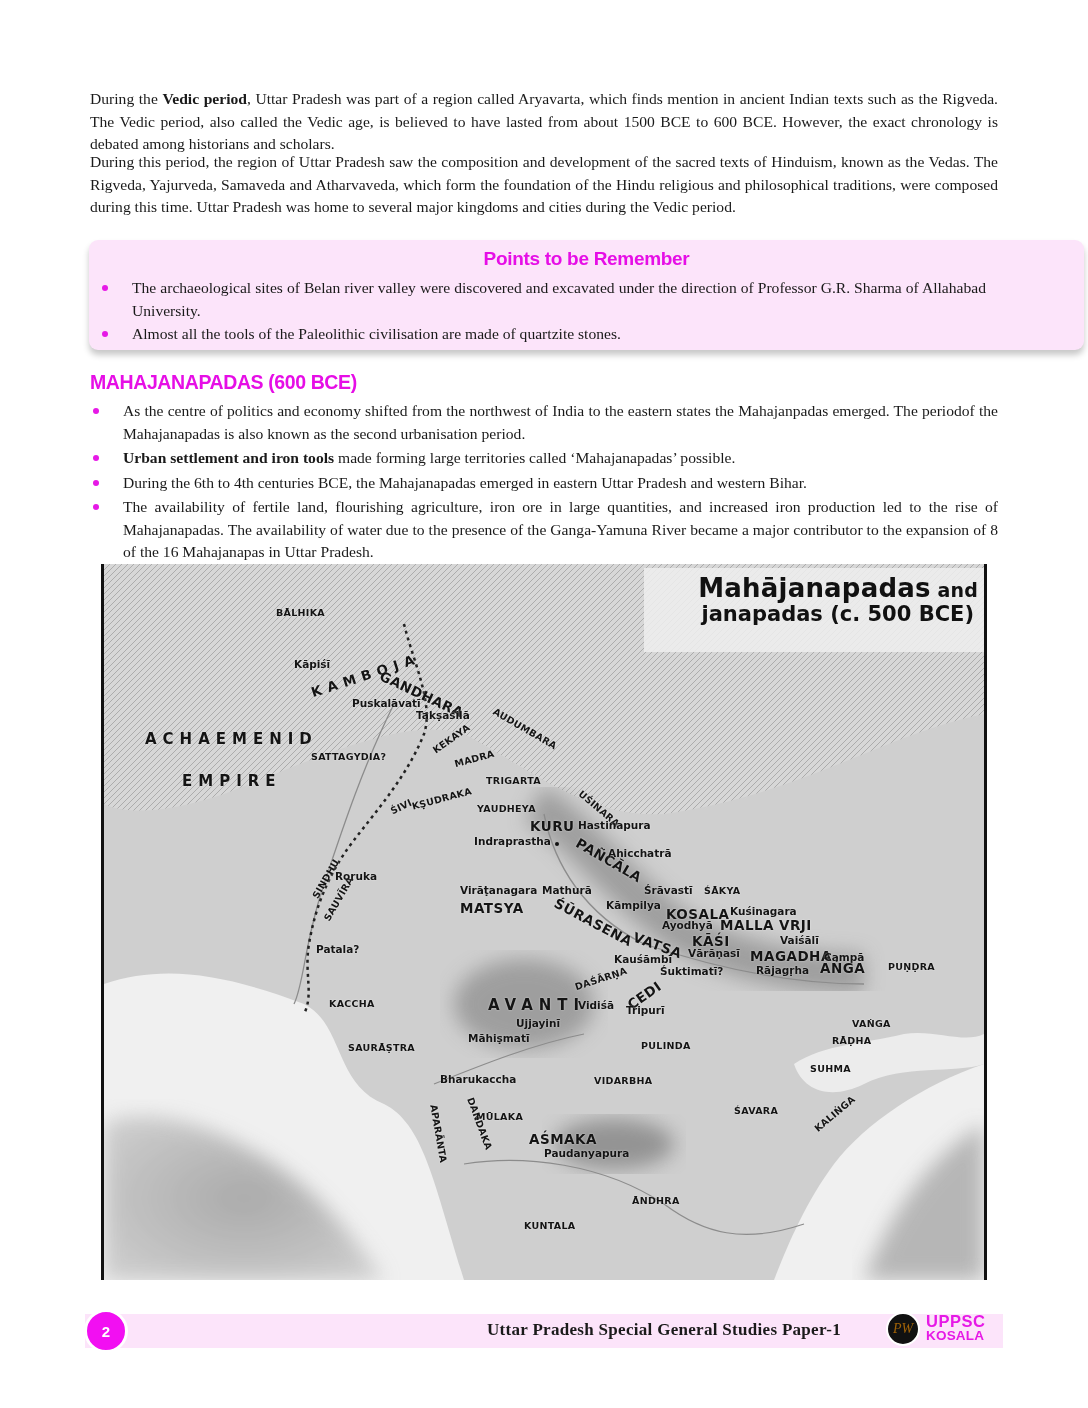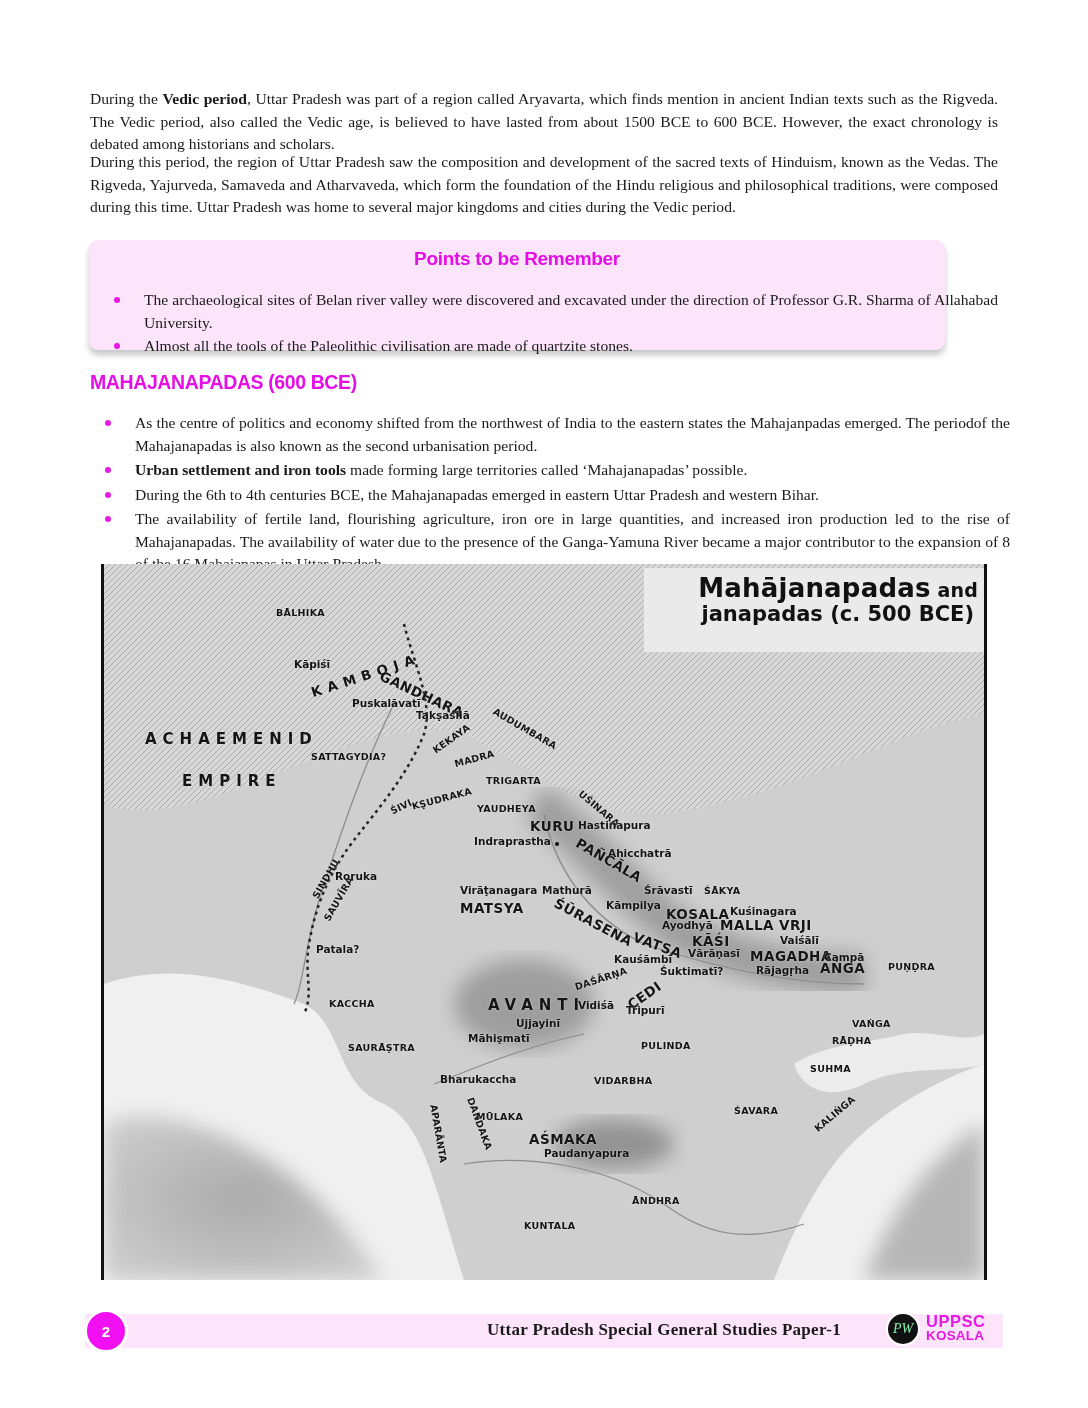--- a/index.html
+++ b/index.html
@@ -3,27 +3,27 @@
 <meta charset="utf-8">
 <style>
   html, body { margin: 0; padding: 0; background: #ffffff; }
   body { width: 1088px; height: 1408px; position: relative; overflow: hidden;
          font-family: "Liberation Serif", "DejaVu Serif", serif; color: #1a1a1a; }
 
   .para { position: absolute; left: 90px; width: 908px; font-size: 15.6px; line-height: 22.5px;
           text-align: justify; margin: 0; }
   .para b { font-weight: bold; }
 
-  .points-box { position: absolute; left: 89px; top: 240px; width: 856px; height: 110px;
+  .points-box { position: absolute; left: 89px; top: 240px; width: 995px; height: 110px;
                 background: #fce4fa; border-radius: 9px;
                 box-shadow: 0 5px 6px rgba(0,0,0,0.22); }
   .points-title { position: absolute; top: 8px; left: 0; width: 100%; text-align: center;
                   font-family: "Liberation Sans", "DejaVu Sans", sans-serif; font-weight: bold;
                   font-size: 19px; color: #e60ee6; letter-spacing: -0.3px; }
-  .bullet-list { list-style: none; margin: 12px; padding: 0; }
+  .bullet-list { list-style: none; margin: 0; padding: 0; }
   .bullet-list li { position: relative; padding-left: 33px; font-size: 15.6px; line-height: 22.5px;
                     text-align: justify; margin-bottom: 1px; }
   .bullet-list li .dot { position: absolute; left: 3px; top: 8px; width: 6px; height: 6px;
                          border-radius: 50%; background: #e619e6; }
   .points-box .bullet-list { position: absolute; top: 37px; left: 10px; width: 887px; }
 
   .section-heading { position: absolute; left: 90px; top: 371px; margin: 0;
                      font-family: "Liberation Sans", "DejaVu Sans", sans-serif; font-weight: bold;
                      font-size: 19.5px; color: #e60ee6; letter-spacing: -0.4px; }
   .maha-list { position: absolute; left: 90px; top: 400px; width: 908px; }
@@ -53,21 +53,21 @@
   .footer-band { position: absolute; left: 85px; top: 1314px; width: 918px; height: 34px;
                  background: #fce4fa; }
   .page-num { position: absolute; left: 84px; top: 1309px; width: 44px; height: 44px; border-radius: 50%;
               background: #f20ff2; border: 3px solid #fff; box-sizing: border-box;
               color: #fff; font-family: "Liberation Sans", sans-serif; font-weight: bold; font-size: 15px;
               display: flex; align-items: center; justify-content: center; }
   .footer-title { position: absolute; right: 205px; top: 1320px; font-family: "Liberation Serif", serif;
                   font-weight: bold; font-size: 17px; color: #1a1a1a; letter-spacing: 0.3px; }
   .footer-title { right: auto; left: 487px; }
   .logo-circle { position: absolute; left: 886px; top: 1312px; width: 34px; height: 34px; border-radius: 50%;
-                 background: #111; border: 2px solid #fff; box-sizing: border-box; color: #86efac;
+                 background: #111; border: 2px solid #fff; box-sizing: border-box; color: #a16207;
                  font-family: "Liberation Serif", serif; font-size: 14px; font-style: italic;
                  display: flex; align-items: center; justify-content: center; }
   .logo-text { position: absolute; left: 926px; top: 1314px; font-family: "Liberation Sans", sans-serif;
                font-weight: bold; color: #e619e6; line-height: 0.95; }
   .logo-text .t1 { font-size: 16.5px; letter-spacing: 0.5px; }
   .logo-text .t2 { font-size: 13.5px; letter-spacing: 0.2px; }
 </style>
 </head>
 <body>
 

